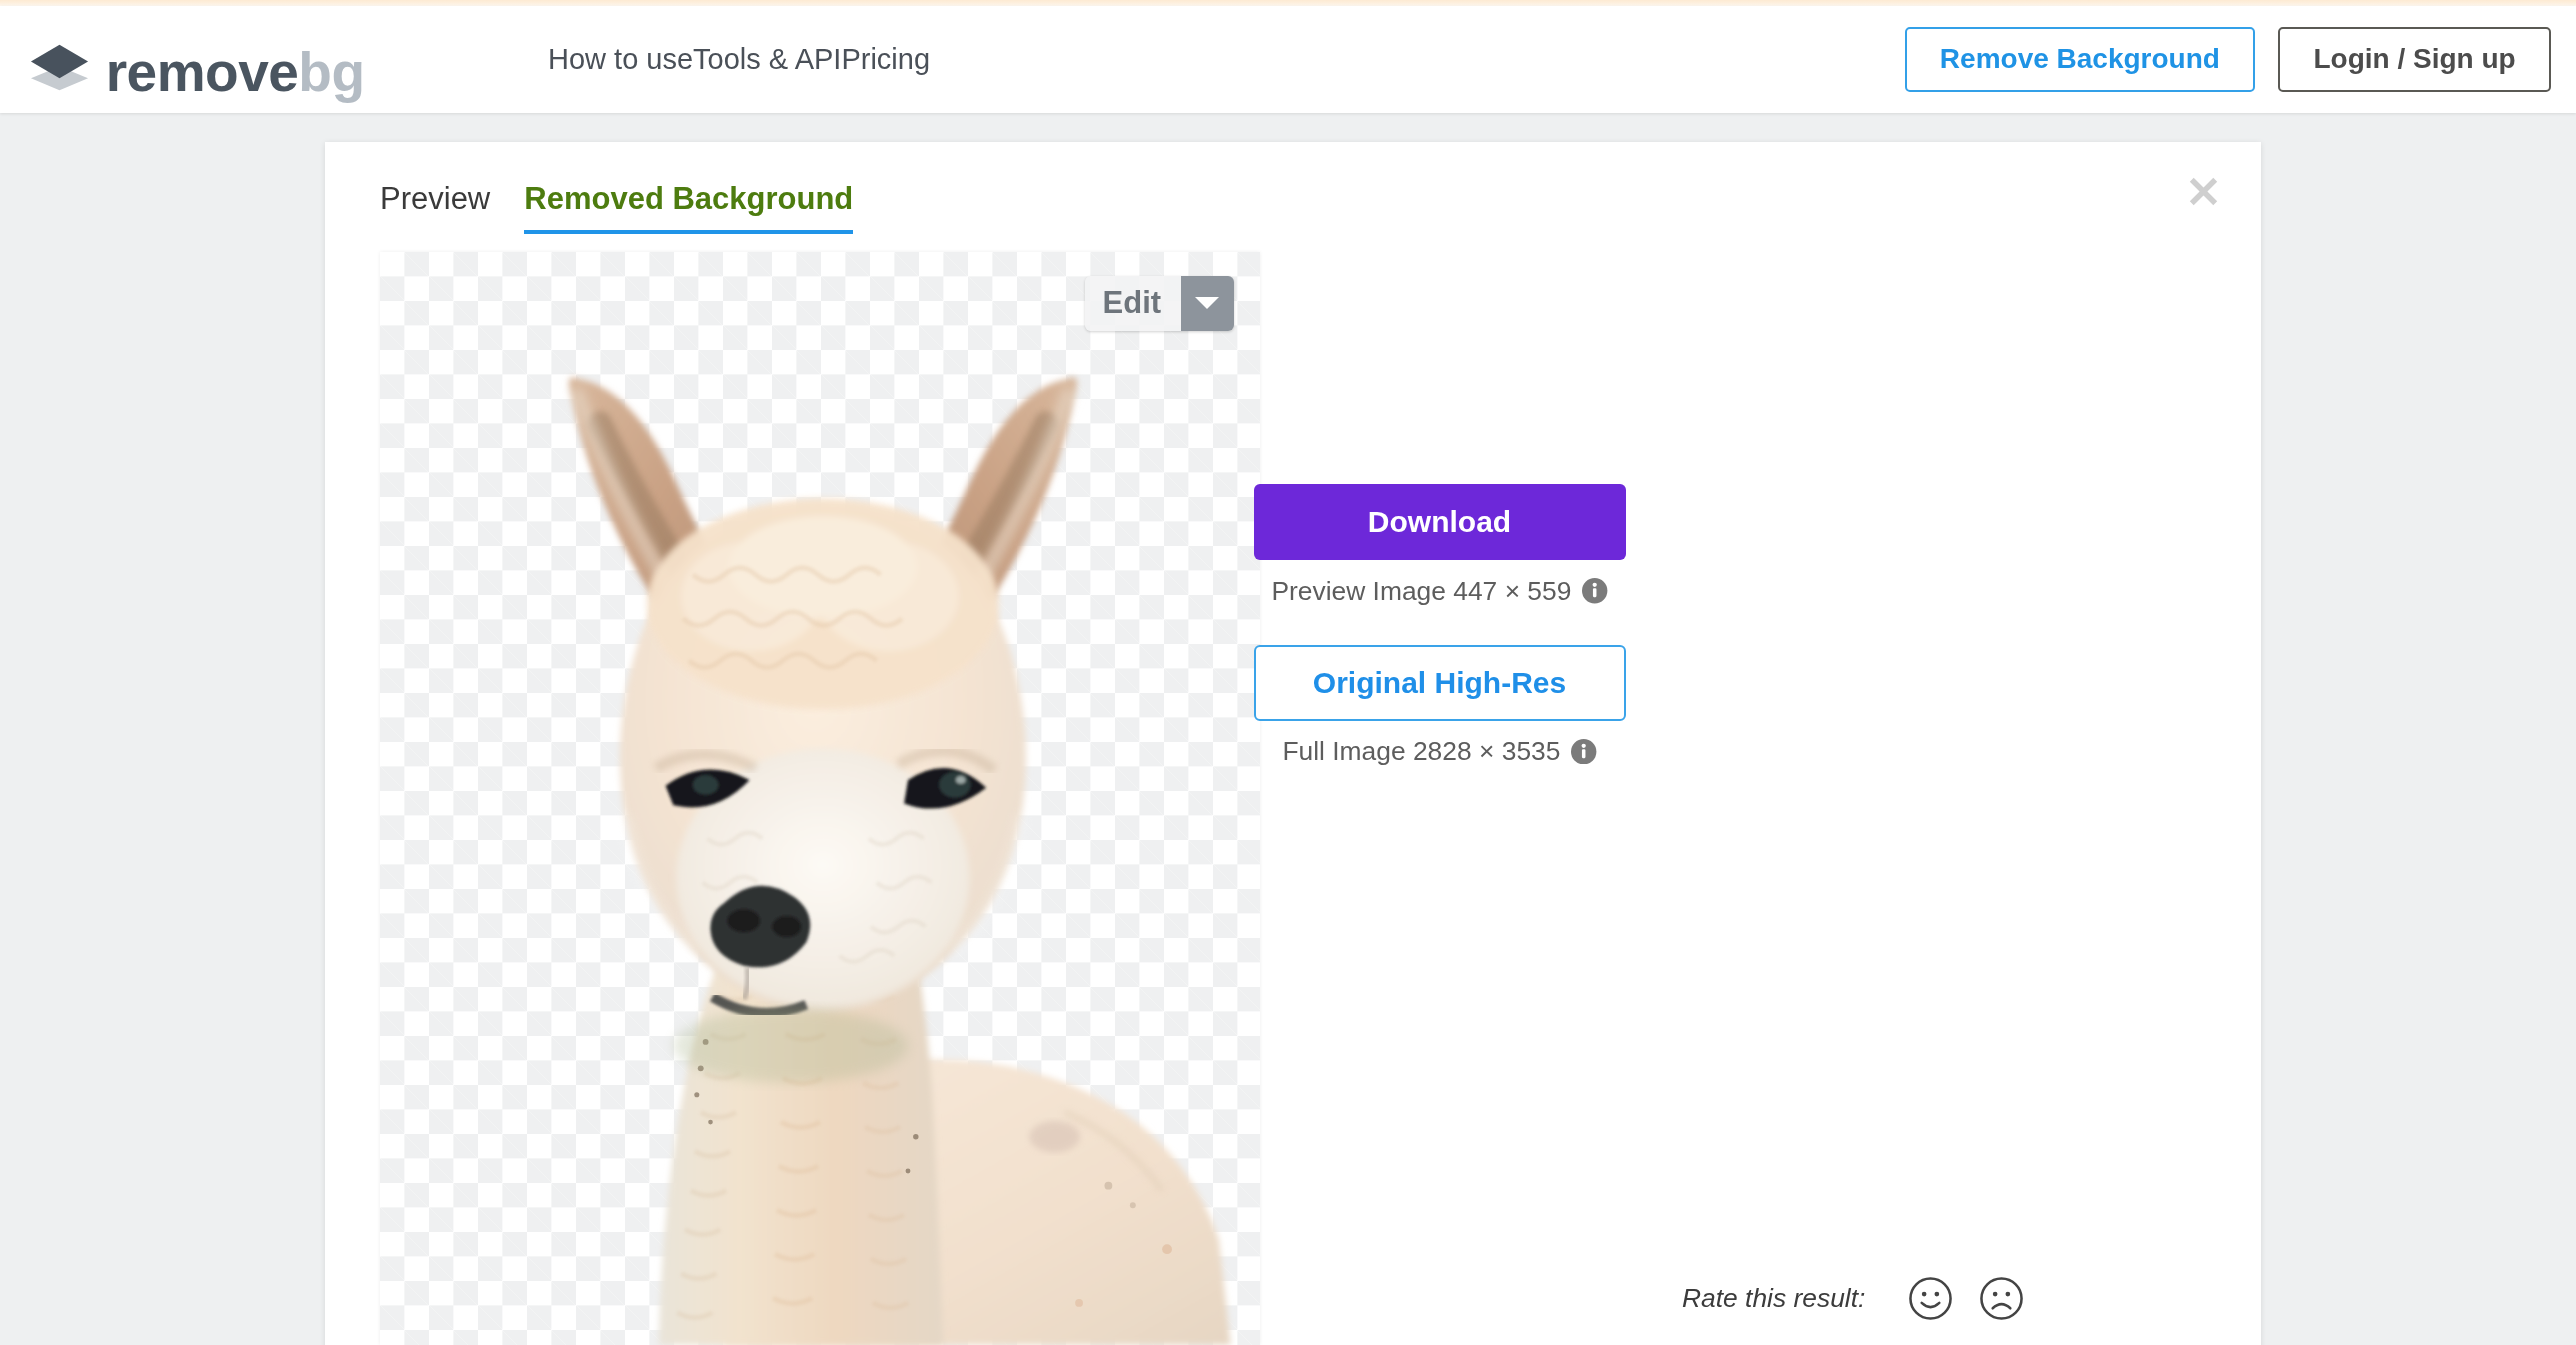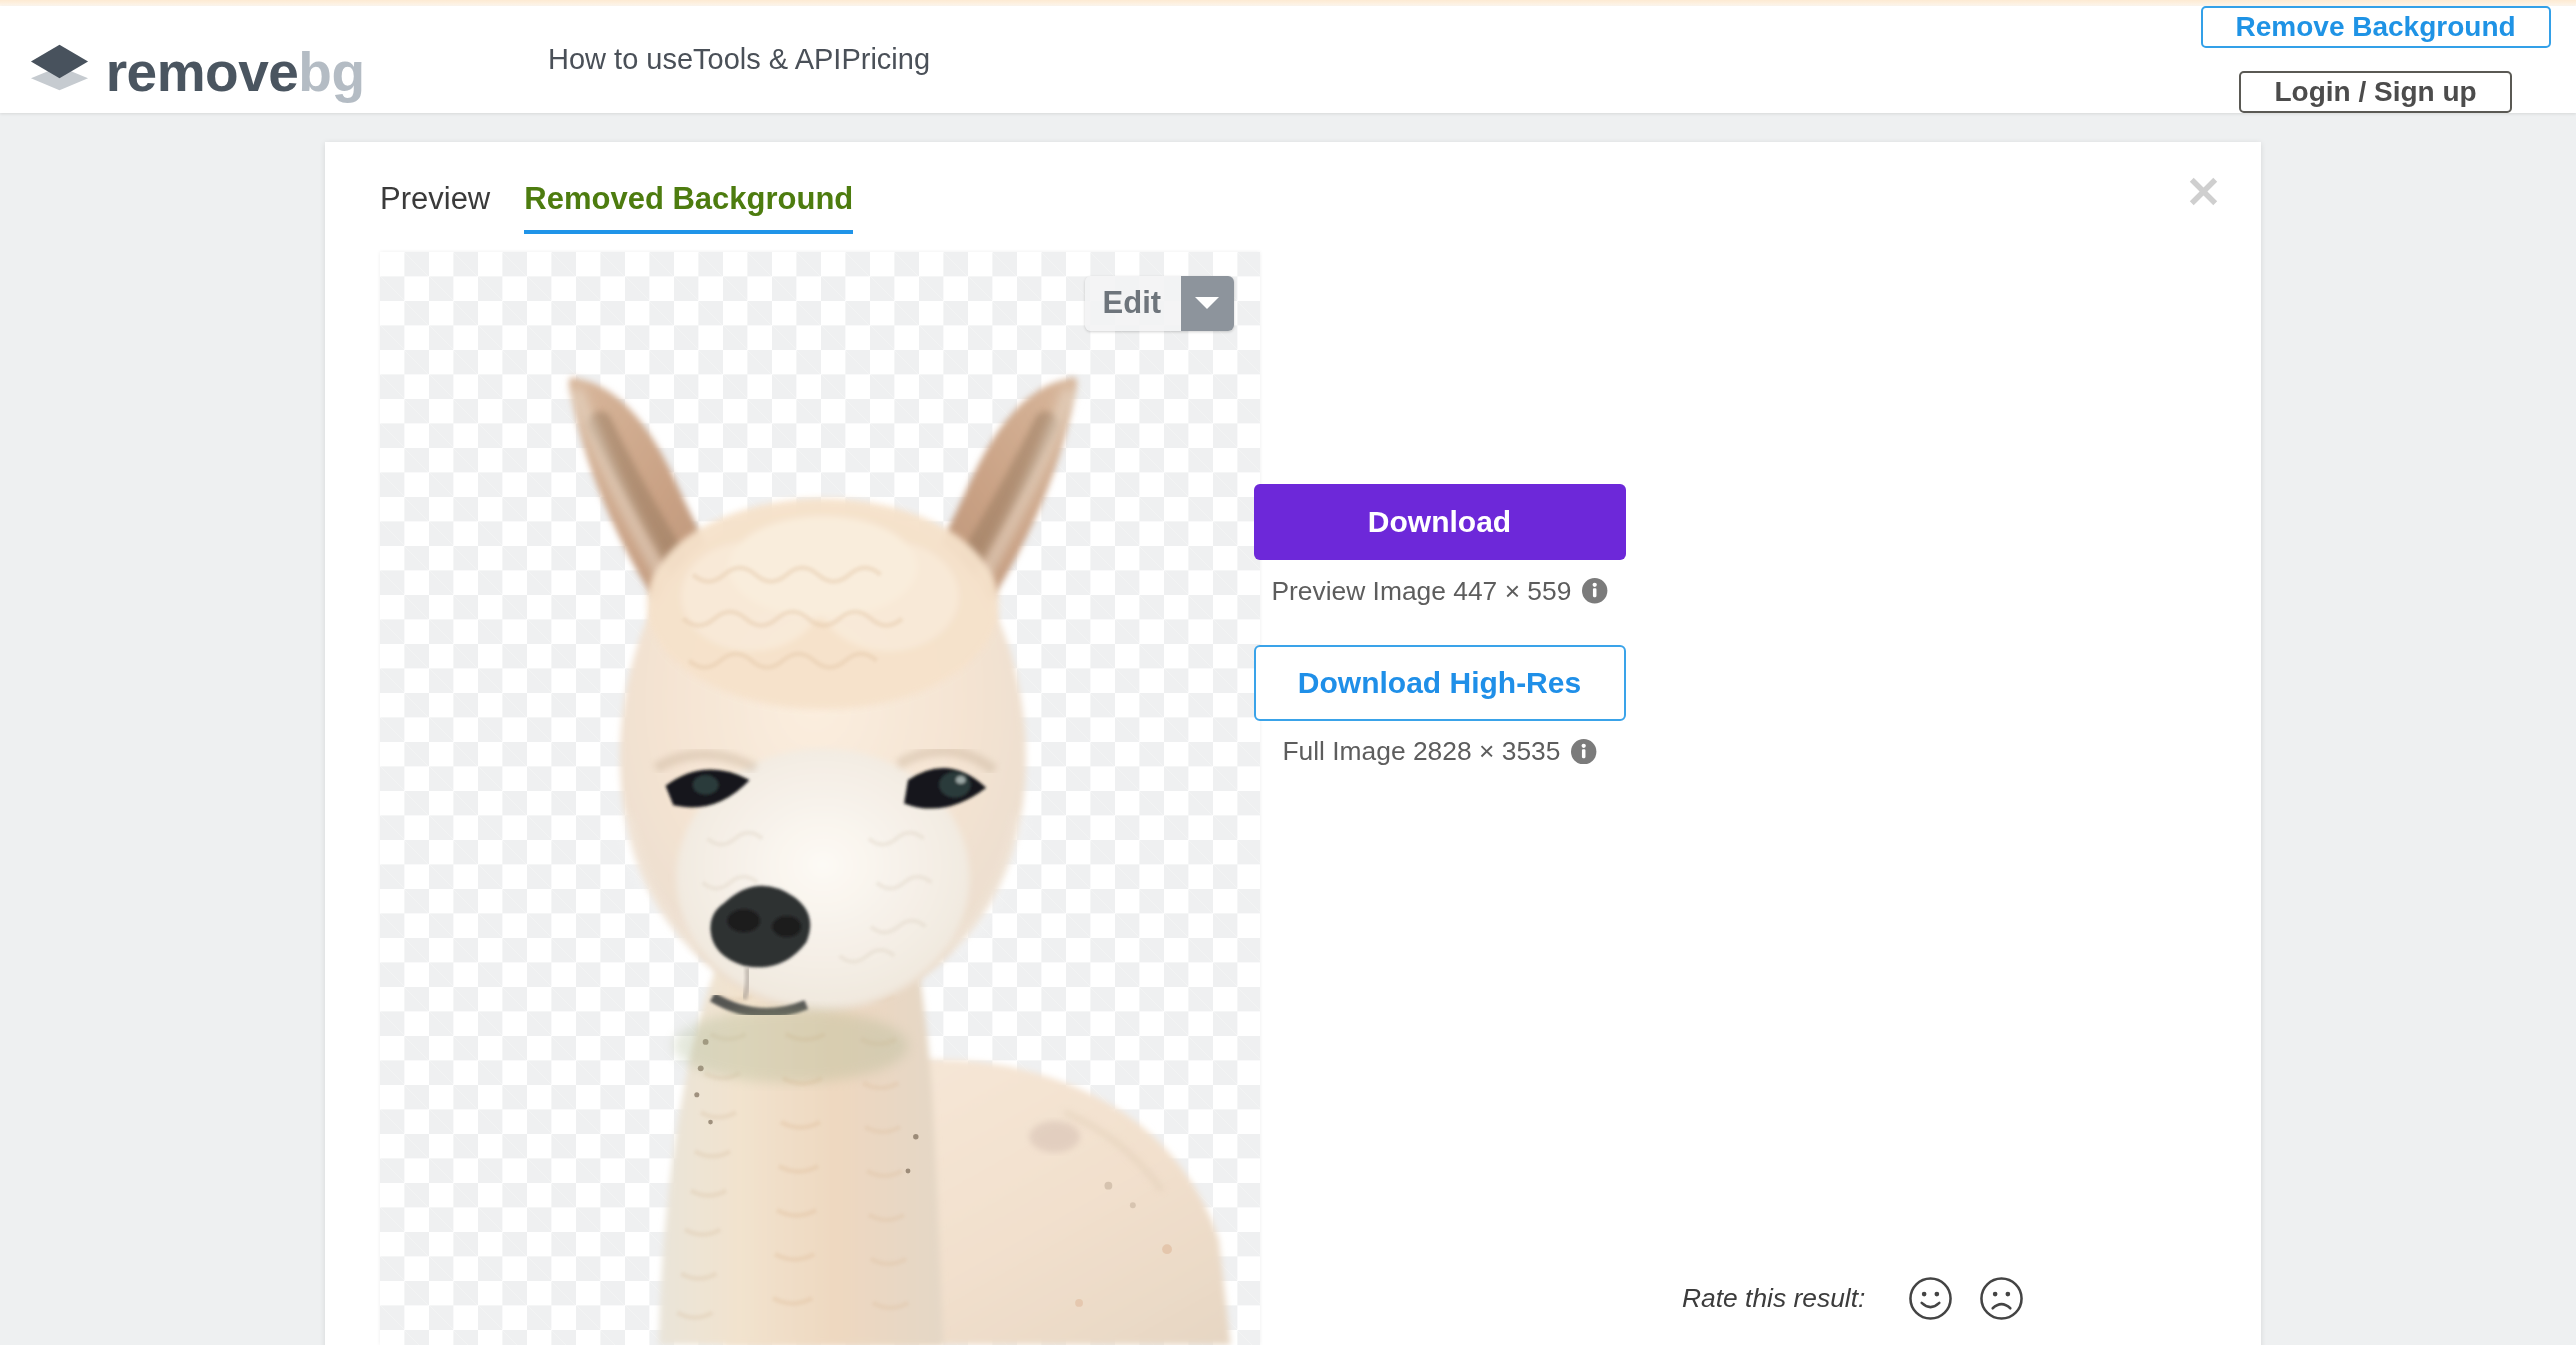--- a/index.html
+++ b/index.html
@@ -72,21 +72,20 @@
     cursor: pointer;
   }
 
   .header-actions {
     position: absolute;
     right: 25.4px; top: 0;
     height: 107px;
     display: flex;
     align-items: center;
     gap: 23.5px;
-    flex-direction: column;
   }
   .btn-outline {
     box-sizing: border-box;
     height: 65px;
     padding: 0 33px;
     display: flex;
     align-items: center;
     justify-content: center;
     border-radius: 4.9px;
     font-size: 28px;
@@ -466,21 +465,21 @@
 
     <div class="size-line">
       <span>Preview Image 447 × 559</span>
       <svg class="info-icon" viewBox="0 0 26 26">
         <circle cx="13" cy="13" r="13" fill="#7b7b7b"></circle>
         <circle cx="13" cy="7" r="2.2" fill="#ffffff"></circle>
         <rect x="11.2" y="10.6" width="3.6" height="9" rx="1.1" fill="#ffffff"></rect>
       </svg>
     </div>
 
-    <div class="btn-highres">Download High-Res</div>
+    <div class="btn-highres">Original High-Res</div>
 
     <div class="size-line">
       <span>Full Image 2828 × 3535</span>
       <svg class="info-icon" viewBox="0 0 26 26">
         <circle cx="13" cy="13" r="13" fill="#7b7b7b"></circle>
         <circle cx="13" cy="7" r="2.2" fill="#ffffff"></circle>
         <rect x="11.2" y="10.6" width="3.6" height="9" rx="1.1" fill="#ffffff"></rect>
       </svg>
     </div>
   </div>

